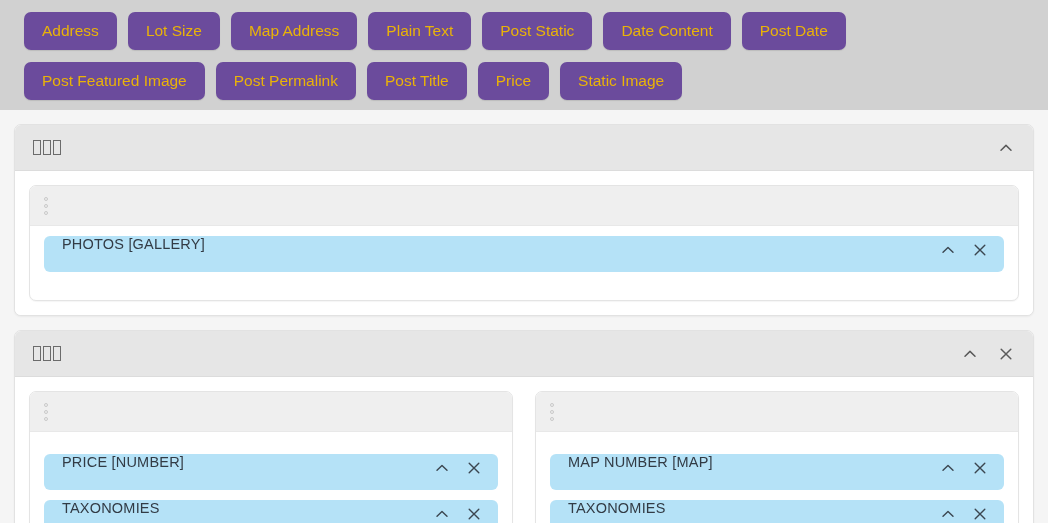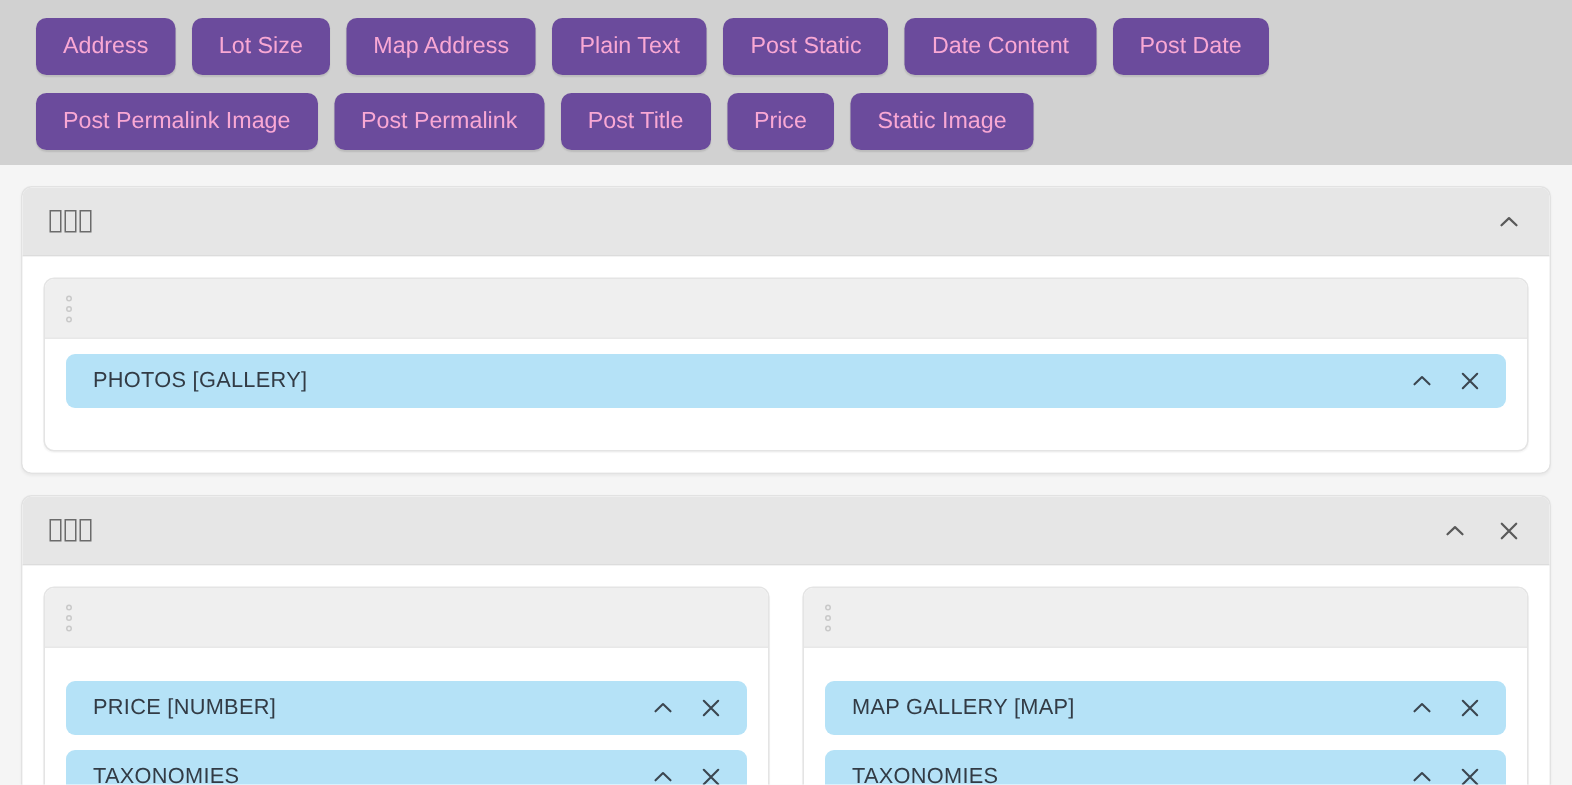--- a/index.html
+++ b/index.html
@@ -22,21 +22,21 @@
   }
   .btn-row {
     display: flex;
     flex-wrap: nowrap;
     padding-left: 24px;
     gap: 11px;
     margin-bottom: 12px;
   }
   .field-btn {
     background: #6b4b9c;
-    color: #f9a8d4;
+    color: #eab308;
     border: none;
     border-radius: 7px;
     height: 38px;
     padding: 0 18px;
     font-size: 15.5px;
     font-family: "Liberation Sans", sans-serif;
     line-height: 38px;
     white-space: nowrap;
     cursor: pointer;
     box-shadow: 0 1px 1px rgba(0,0,0,0.10);
@@ -131,21 +131,20 @@
     min-height: 40px;
   }
   .card-body.tight { padding: 22px 14px 0 14px; }
 
   
   .field-row {
     background: #b5e2f7;
     border-radius: 6px;
     height: 36px;
     display: flex;
-    align-items: center;
     padding: 0 10px 0 18px;
     margin-bottom: 10px;
     cursor: pointer;
   }
   .field-label {
     font-size: 14.5px;
     color: #323b45;
     letter-spacing: 0.2px;
     white-space: nowrap;
     overflow: hidden;
@@ -168,21 +167,21 @@
     <button class="field-btn">Address</button>
     <button class="field-btn">Lot Size</button>
     <button class="field-btn">Map Address</button>
     <button class="field-btn">Plain Text</button>
     <button class="field-btn">Post Static</button>
     <button class="field-btn">Date Content</button>
     <button class="field-btn">Post Date</button>
   </div>
 
   <div class="btn-row">
-    <button class="field-btn">Post Permalink Image</button>
+    <button class="field-btn">Post Featured Image</button>
     <button class="field-btn">Post Permalink</button>
     <button class="field-btn">Post Title</button>
     <button class="field-btn">Price</button>
     <button class="field-btn">Static Image</button>
   </div>
 
 </div>
 
 <div class="page">
 
@@ -306,21 +305,21 @@
         <div class="card-header">
           <span class="dots">
             <i></i>
               <i></i>
               <i></i>
           </span>
         </div>
         <div class="card-body tight">
 
           <div class="field-row">
-            <span class="field-label">MAP GALLERY [MAP]</span>
+            <span class="field-label">MAP NUMBER [MAP]</span>
             <span class="spacer"></span>
             <span class="row-icon chev">
               <svg width="18" height="18" viewBox="0 0 18 18" aria-hidden="true">
                 <path d="M4 11.2 L9 6.4 L14 11.2" fill="none" stroke="#3b4650" stroke-width="1.4" stroke-linecap="round" stroke-linejoin="round"></path>
               </svg>
             </span>
             <span class="row-icon xmark">
               <svg width="18" height="18" viewBox="0 0 18 18" aria-hidden="true">
                 <path d="M4.2 4.2 L13.8 13.8 M13.8 4.2 L4.2 13.8" fill="none" stroke="#3b4650" stroke-width="1.4" stroke-linecap="round"></path>
               </svg>

